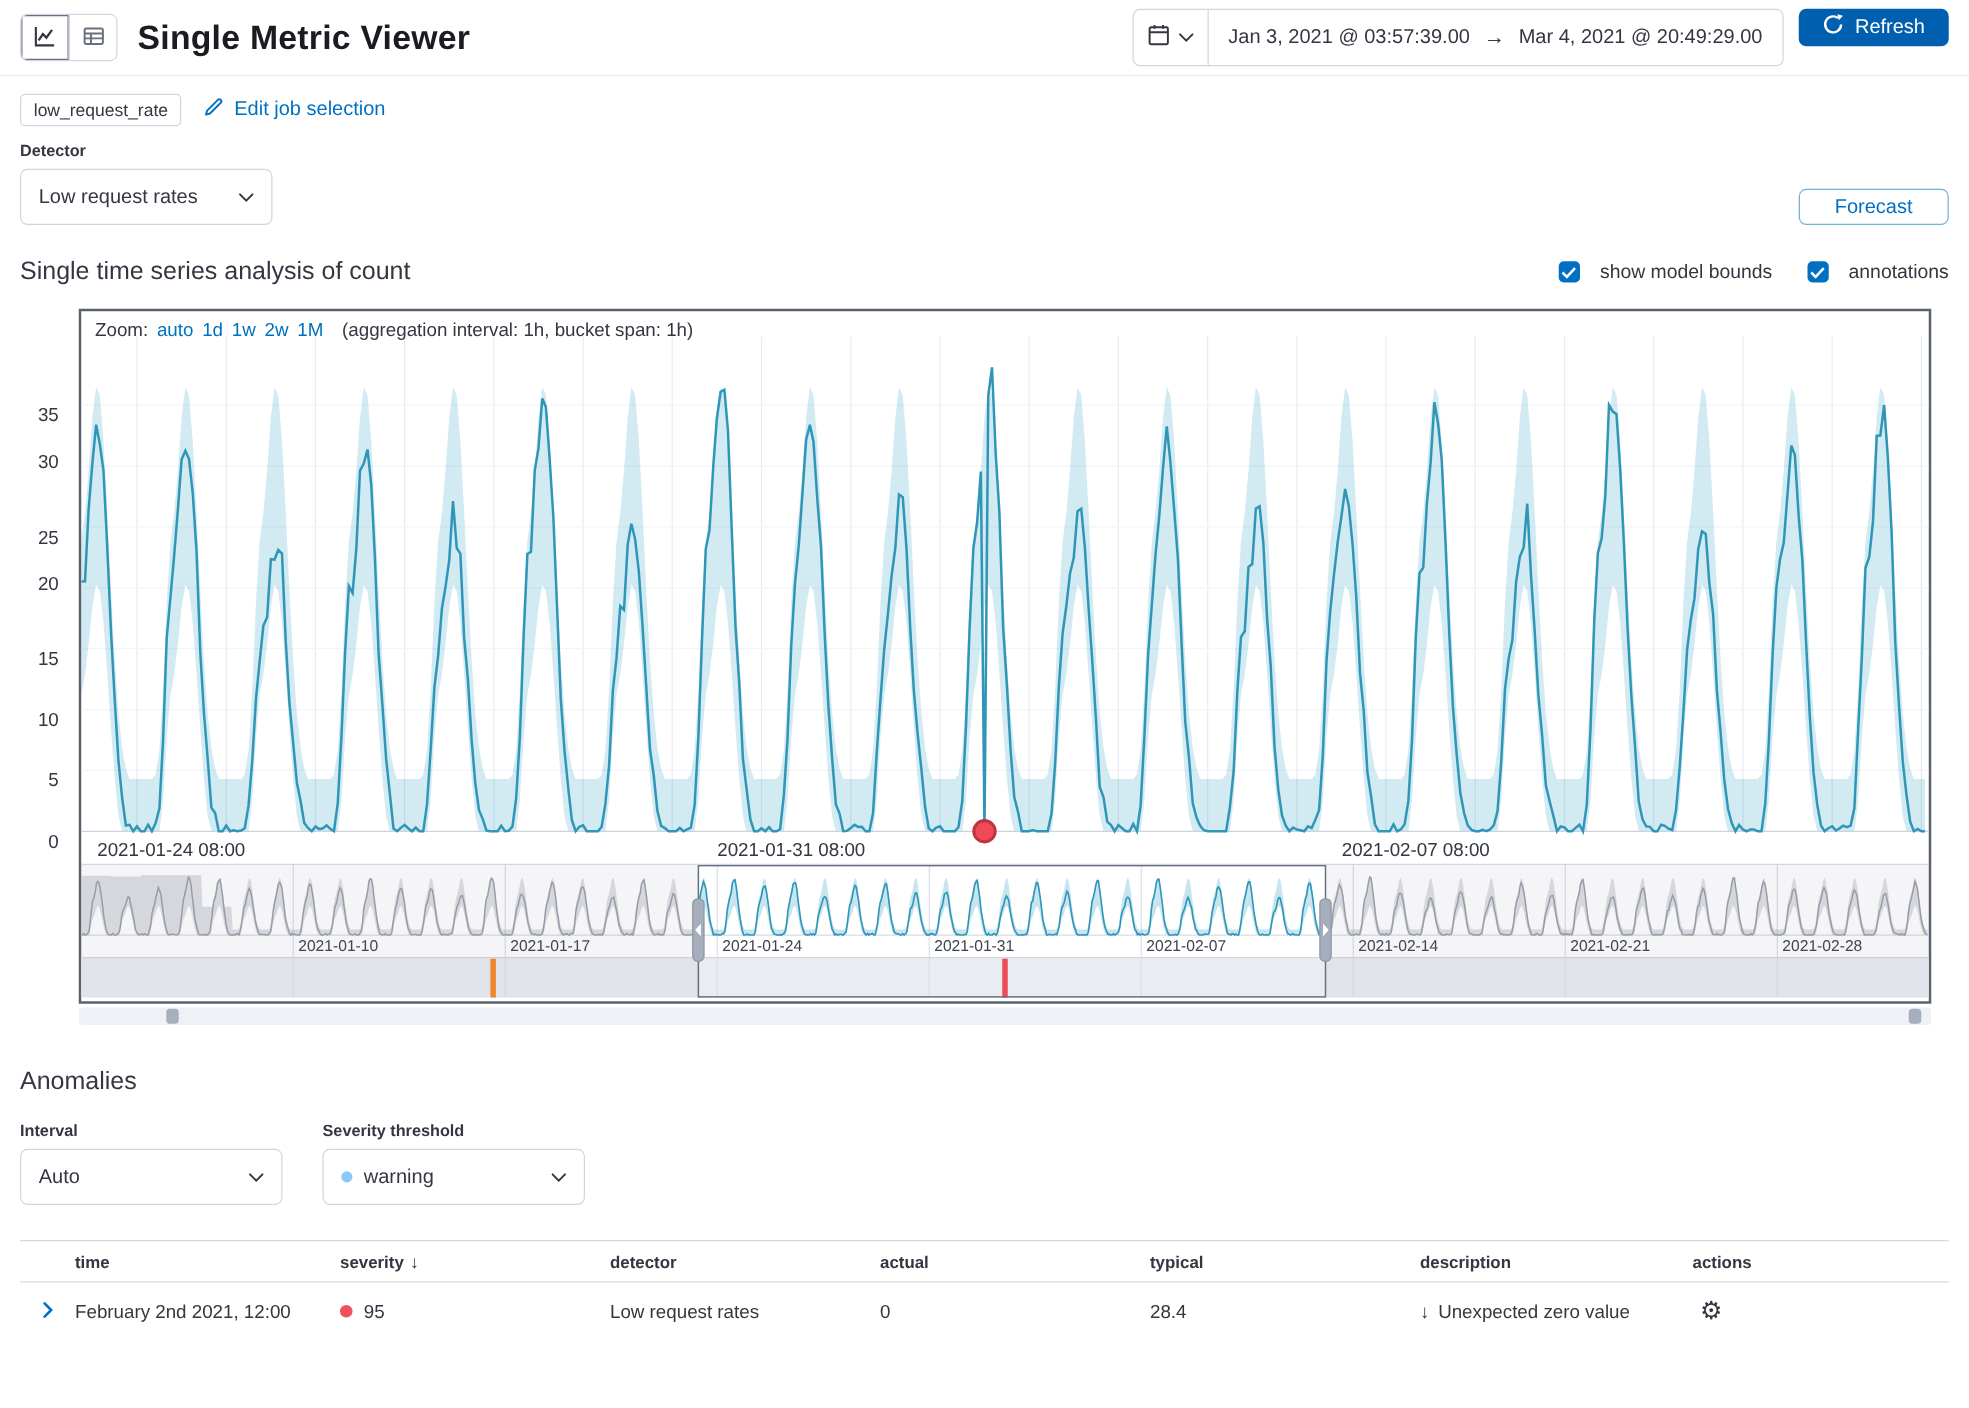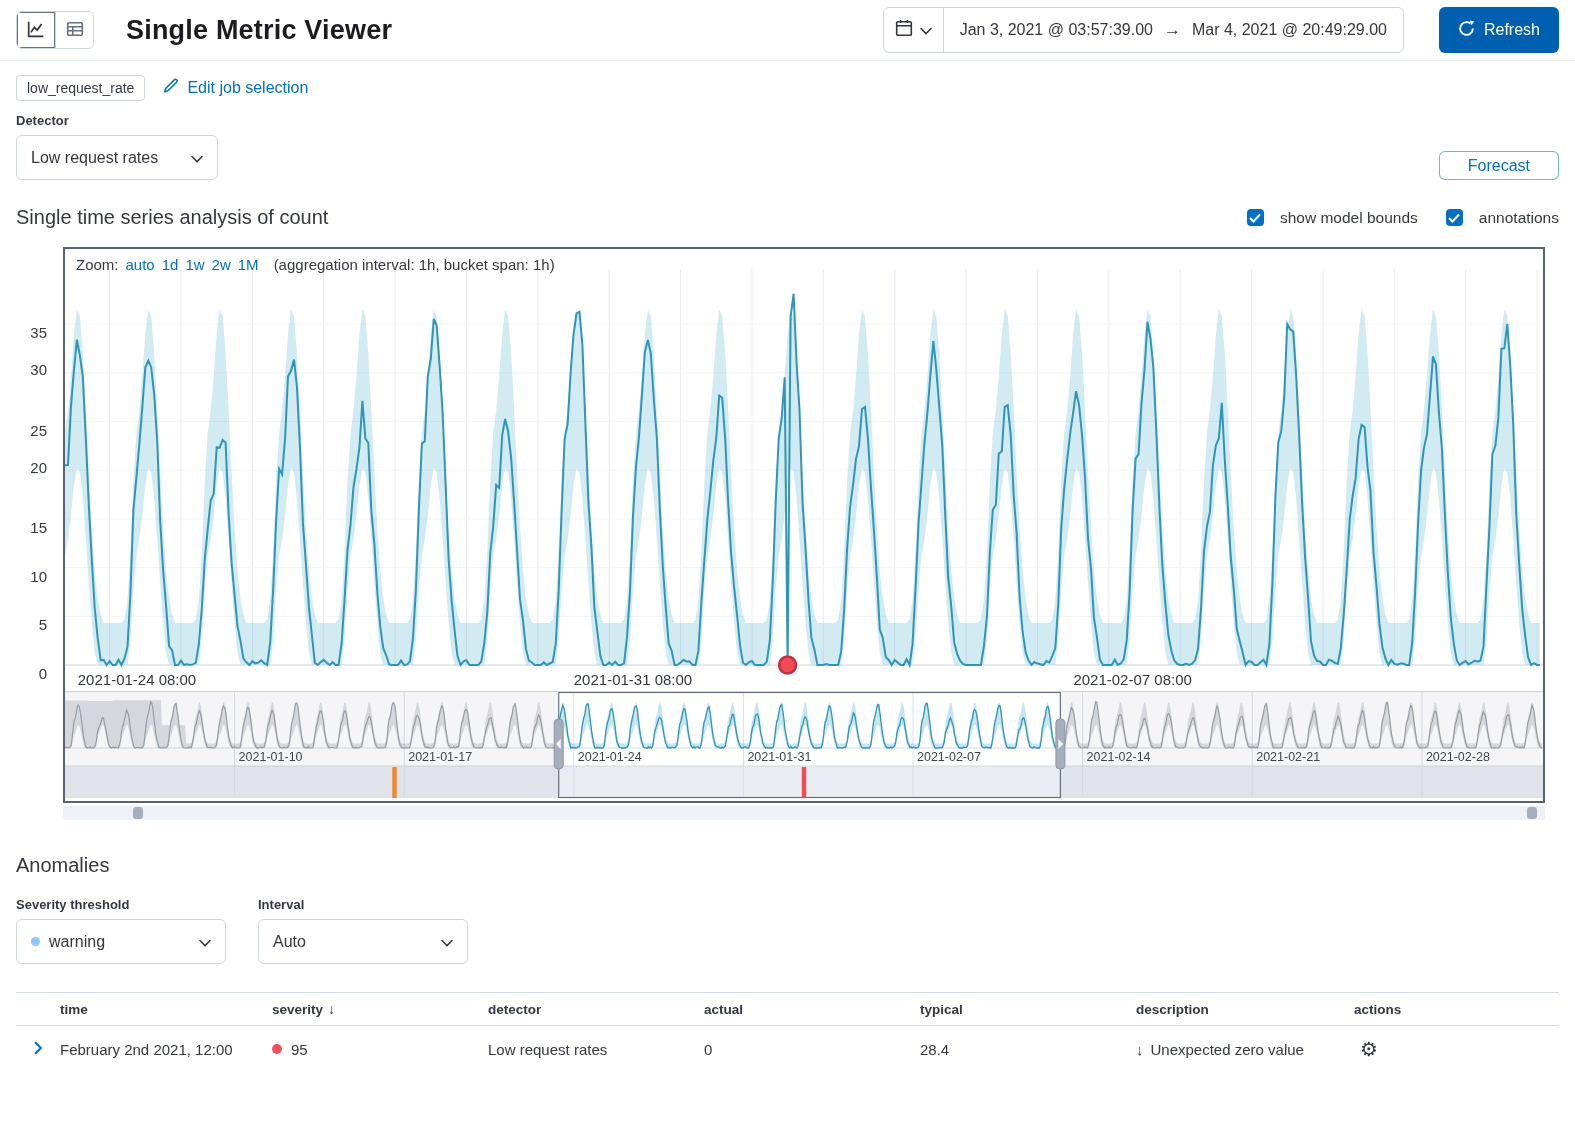--- a/index.html
+++ b/index.html
@@ -12,27 +12,27 @@
   button { font-family:inherit; cursor:pointer; background:none; border:none; }
   a { cursor:pointer; text-decoration:none; }
 
   
   .hdr { display:flex; justify-content:space-between; align-items:center; padding:7px 16px; border-bottom:1px solid #e9edf3; }
   .hdr-left { display:flex; align-items:center; }
   .view-toggle { display:flex; border:1px solid var(--border,#cfd6e2); border-radius:6px; overflow:hidden; background:#fff; }
   .view-toggle button { width:38px; height:36px; display:flex; align-items:center; justify-content:center; background:#fff; }
   .view-toggle button + button { border-left:1px solid var(--border,#cfd6e2); }
   .view-toggle button.sel { box-shadow:inset 0 0 0 1px #69707d; }
-  .page-title { font-size:27px; font-weight:600; color:#1a1c21; margin-left:32px; letter-spacing:.2px;text-align:center; }
-  .hdr-right { display:flex; align-items:flex-start; }
+  .page-title { font-size:27px; font-weight:600; color:#1a1c21; margin-left:16px; letter-spacing:.2px;text-align:center; }
+  .hdr-right { display:flex; align-items:flex-start; gap:12px; }
   .date-picker { display:flex; align-items:center; height:46px; border:1px solid var(--border,#cfd6e2); border-radius:6px; background:#fff; font-size:16px; }
   .dp-controls { display:flex; align-items:center; gap:7px; padding:0 11px; height:100%; border-right:1px solid var(--border,#cfd6e2); }
   .dp-text { display:flex; align-items:center; gap:11px; padding:0 16px; white-space:nowrap; }
   .dp-arrow { color:#343741; font-size:17px; }
-  .btn-refresh { display:inline-flex; align-items:center; gap:9px; height:46px; padding:0 19px; background:var(--refresh_bg,#0060af); color:#fff; border-radius:6px; font-size:16px; font-weight:500;margin-left:35px; }
+  .btn-refresh { display:inline-flex; align-items:center; gap:9px; height:30px; padding:0 19px; background:var(--refresh_bg,#0060af); color:#fff; border-radius:6px; font-size:16px; font-weight:500; }
 
   
   .job-bar { display:flex; gap:18px; padding:14px 16px 4px; }
   .badge { border:1px solid var(--border,#cfd6e2); border-radius:4px; padding:4px 10px; font-size:14px; background:#fff; }
   .edit-link { display:inline-flex; align-items:center; gap:8px; color:var(--primary,#0071c2); font-size:16px; }
 
   
   .detector-row { display:flex; justify-content:space-between; align-items:flex-end; padding:8px 16px 0; }
   .fld-label { display:block; font-size:13px; font-weight:700; margin-bottom:7px; }
   .select { display:inline-flex; align-items:center; justify-content:space-between; gap:12px; height:45px; min-width:202px; padding:0 14px; border:1px solid var(--border,#cfd6e2); border-radius:6px; background:#fff; font-size:16px; }
@@ -299,37 +299,37 @@
       <div class="sb-handle left"></div>
       <div class="sb-handle right"></div>
     </div>
   </div>
 </div>
 
 <section class="anomalies">
   <h2 class="anom-title">Anomalies</h2>
   <div class="filters">
     <div>
+      <label class="fld-label">Interval</label>
+      <div class="select" style="min-width:210px">
+        <span>Auto</span>
+        <span>
+          <svg width="12" height="8" viewBox="0 0 12 8">
+              <path d="M1 1.5 L6 6.5 L11 1.5" fill="none" stroke="#343741" stroke-width="1.6" stroke-linecap="round"></path>
+            </svg>
+        </span>
+      </div>
+    </div>
+    <div>
       <label class="fld-label">Severity threshold</label>
       <div class="select" style="min-width:210px">
         <span class="sel-left">
           <span class="dot warn"></span>
           <span>warning</span>
         </span>
-        <span>
-          <svg width="12" height="8" viewBox="0 0 12 8">
-              <path d="M1 1.5 L6 6.5 L11 1.5" fill="none" stroke="#343741" stroke-width="1.6" stroke-linecap="round"></path>
-            </svg>
-        </span>
-      </div>
-    </div>
-    <div>
-      <label class="fld-label">Interval</label>
-      <div class="select" style="min-width:210px">
-        <span>Auto</span>
         <span>
           <svg width="12" height="8" viewBox="0 0 12 8">
               <path d="M1 1.5 L6 6.5 L11 1.5" fill="none" stroke="#343741" stroke-width="1.6" stroke-linecap="round"></path>
             </svg>
         </span>
       </div>
     </div>
   </div>
 
   <div class="anom-table">

